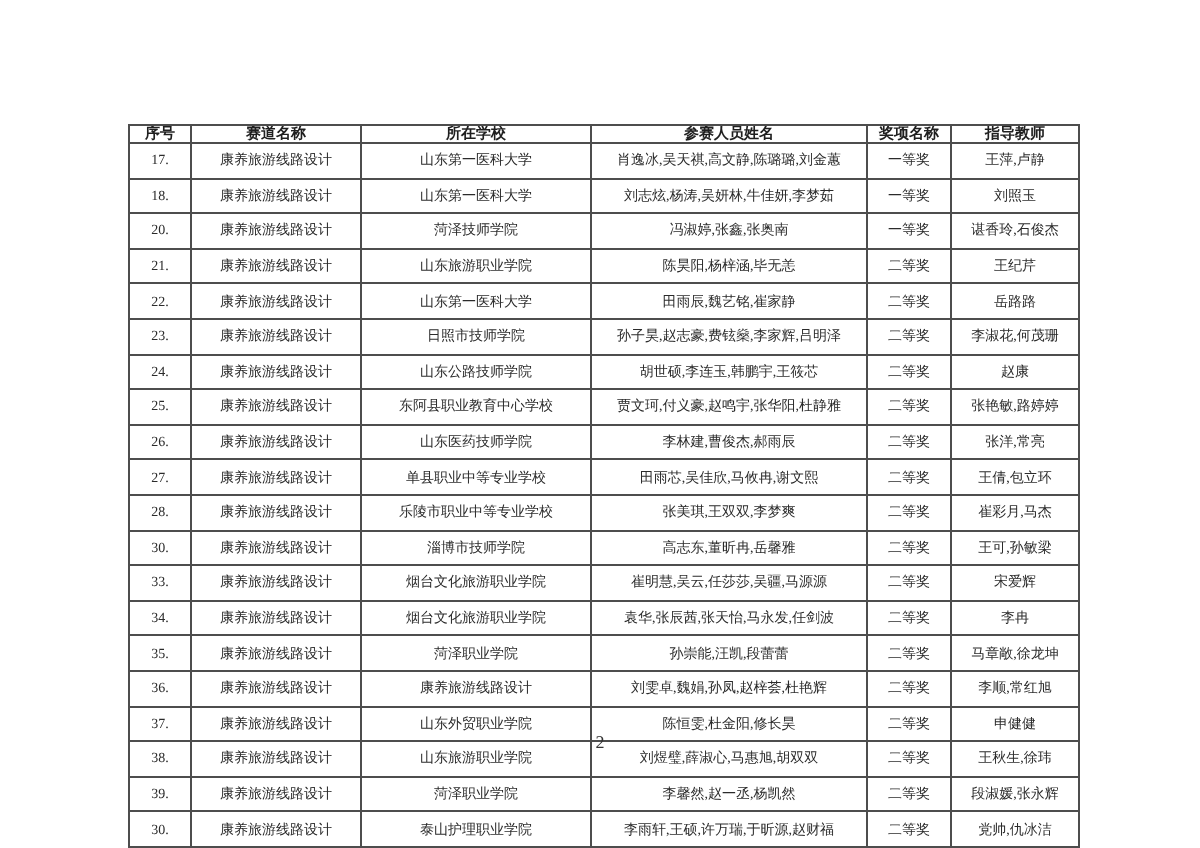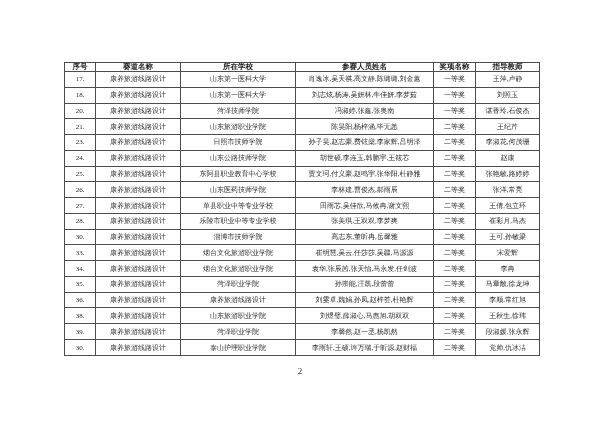--- a/index.html
+++ b/index.html
@@ -10,21 +10,21 @@
     position:relative;
     overflow:hidden;
   }
   .doc-page{
     position:absolute;inset:0;
     background:#ffffff;
   }
   .doc-table{
     position:absolute;
     left:64px;top:62px;
-    width:475px;height:294px;
+    width:475px;height:362px;
     border-collapse:collapse;
     table-layout:fixed;
   }
   .doc-table th,.doc-table td{
     border:1px solid #4d4d4d;
     font-size:7px;
     line-height:8px;
     color:#2b2b2b;
     text-align:center;
     vertical-align:middle;
@@ -102,20 +102,28 @@
         </tr>
         <tr>
           <td>21.</td>
           <td>康养旅游线路设计</td>
           <td>山东旅游职业学院</td>
           <td>陈昊阳,杨梓涵,毕无恙</td>
           <td>二等奖</td>
           <td>王纪芹</td>
         </tr>
         <tr>
+          <td>22.</td>
+          <td>康养旅游线路设计</td>
+          <td>山东第一医科大学</td>
+          <td>田雨辰,魏艺铭,崔家静</td>
+          <td>二等奖</td>
+          <td>岳路路</td>
+        </tr>
+        <tr>
           <td>23.</td>
           <td>康养旅游线路设计</td>
           <td>日照市技师学院</td>
           <td>孙子昊,赵志豪,费铉燊,李家辉,吕明泽</td>
           <td>二等奖</td>
           <td>李淑花,何茂珊</td>
         </tr>
         <tr>
           <td>24.</td>
           <td>康养旅游线路设计</td>
@@ -188,20 +196,28 @@
           <td>二等奖</td>
           <td>马章敞,徐龙坤</td>
         </tr>
         <tr>
           <td>36.</td>
           <td>康养旅游线路设计</td>
           <td>康养旅游线路设计</td>
           <td>刘雯卓,魏娟,孙凤,赵梓荟,杜艳辉</td>
           <td>二等奖</td>
           <td>李顺,常红旭</td>
+        </tr>
+        <tr>
+          <td>37.</td>
+          <td>康养旅游线路设计</td>
+          <td>山东外贸职业学院</td>
+          <td>陈恒雯,杜金阳,修长昊</td>
+          <td>二等奖</td>
+          <td>申健健</td>
         </tr>
         <tr>
           <td>38.</td>
           <td>康养旅游线路设计</td>
           <td>山东旅游职业学院</td>
           <td>刘煜璧,薛淑心,马惠旭,胡双双</td>
           <td>二等奖</td>
           <td>王秋生,徐玮</td>
         </tr>
         <tr>

